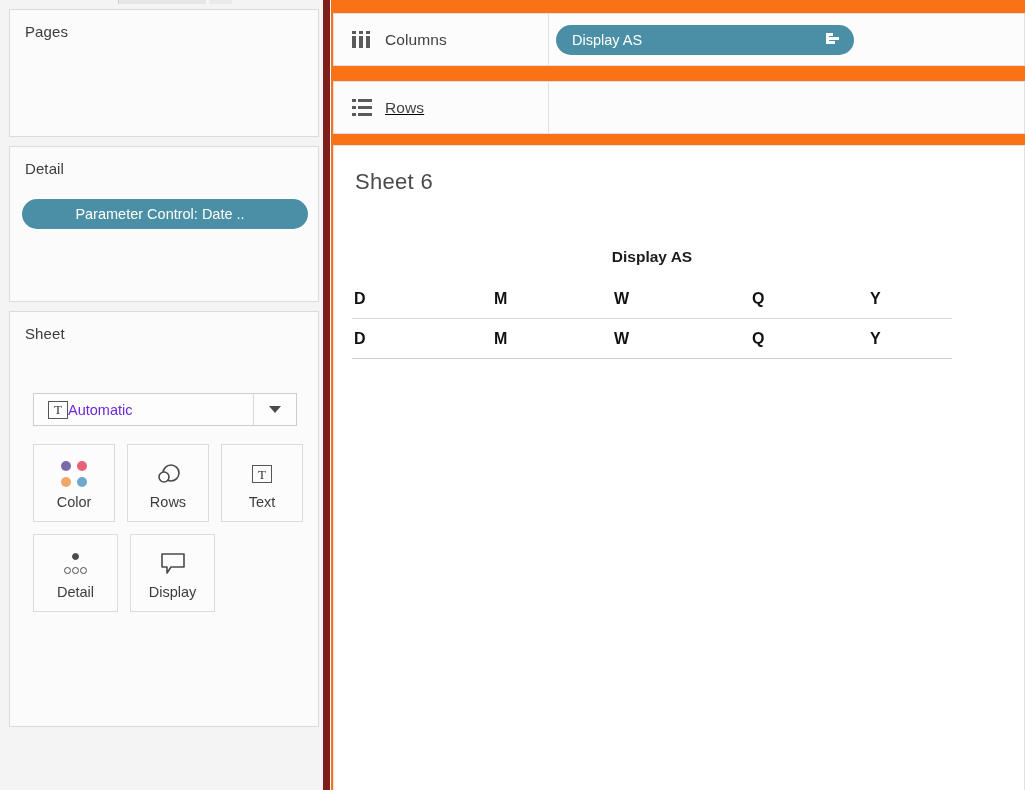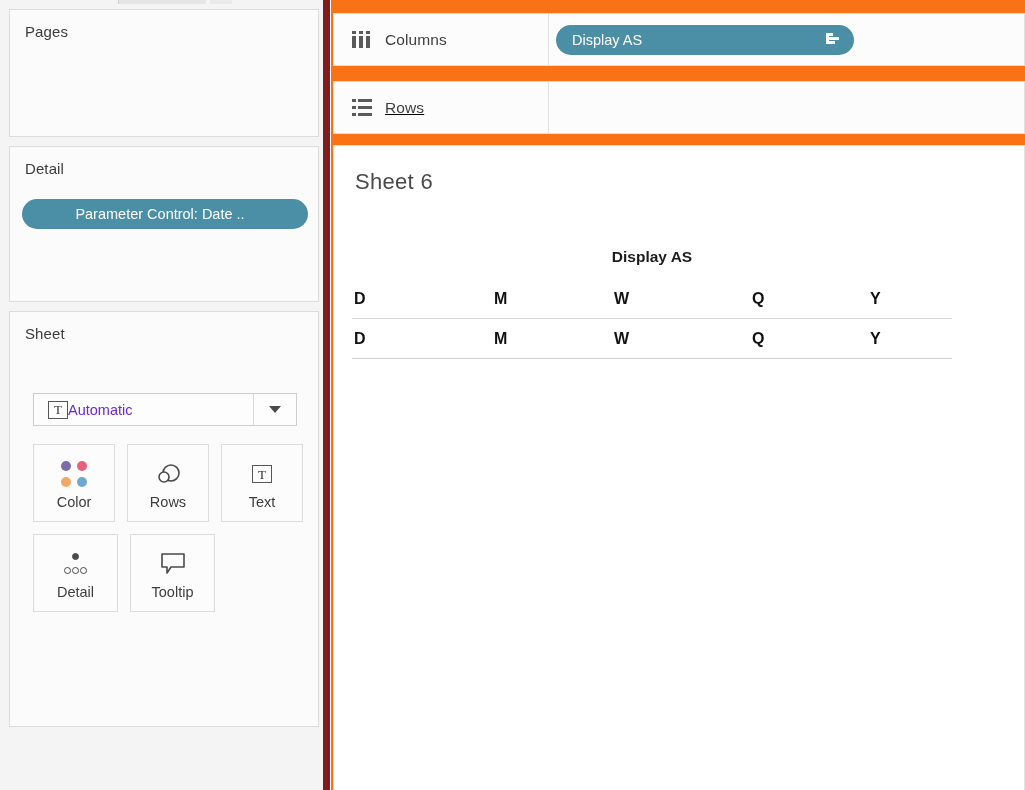--- a/index.html
+++ b/index.html
@@ -408,21 +408,21 @@
             </span>
             <span class="mark-btn-label">Detail</span>
           </div>
 
           <div class="mark-btn">
             <span class="mark-icon">
               <svg width="28" height="24" viewBox="0 0 28 24">
                 <path d="M3 2 H25 V15 H12 L8 21 V15 H3 Z" fill="none" stroke="#4a4a4a" stroke-width="1.6" stroke-linejoin="round"></path>
               </svg>
             </span>
-            <span class="mark-btn-label">Tooltip</span>
+            <span class="mark-btn-label">Display</span>
           </div>
         </div>
       </div>
 
     </div>
   </div>
 
   <div id="right">
 
     <div class="shelf" id="columns-shelf">

